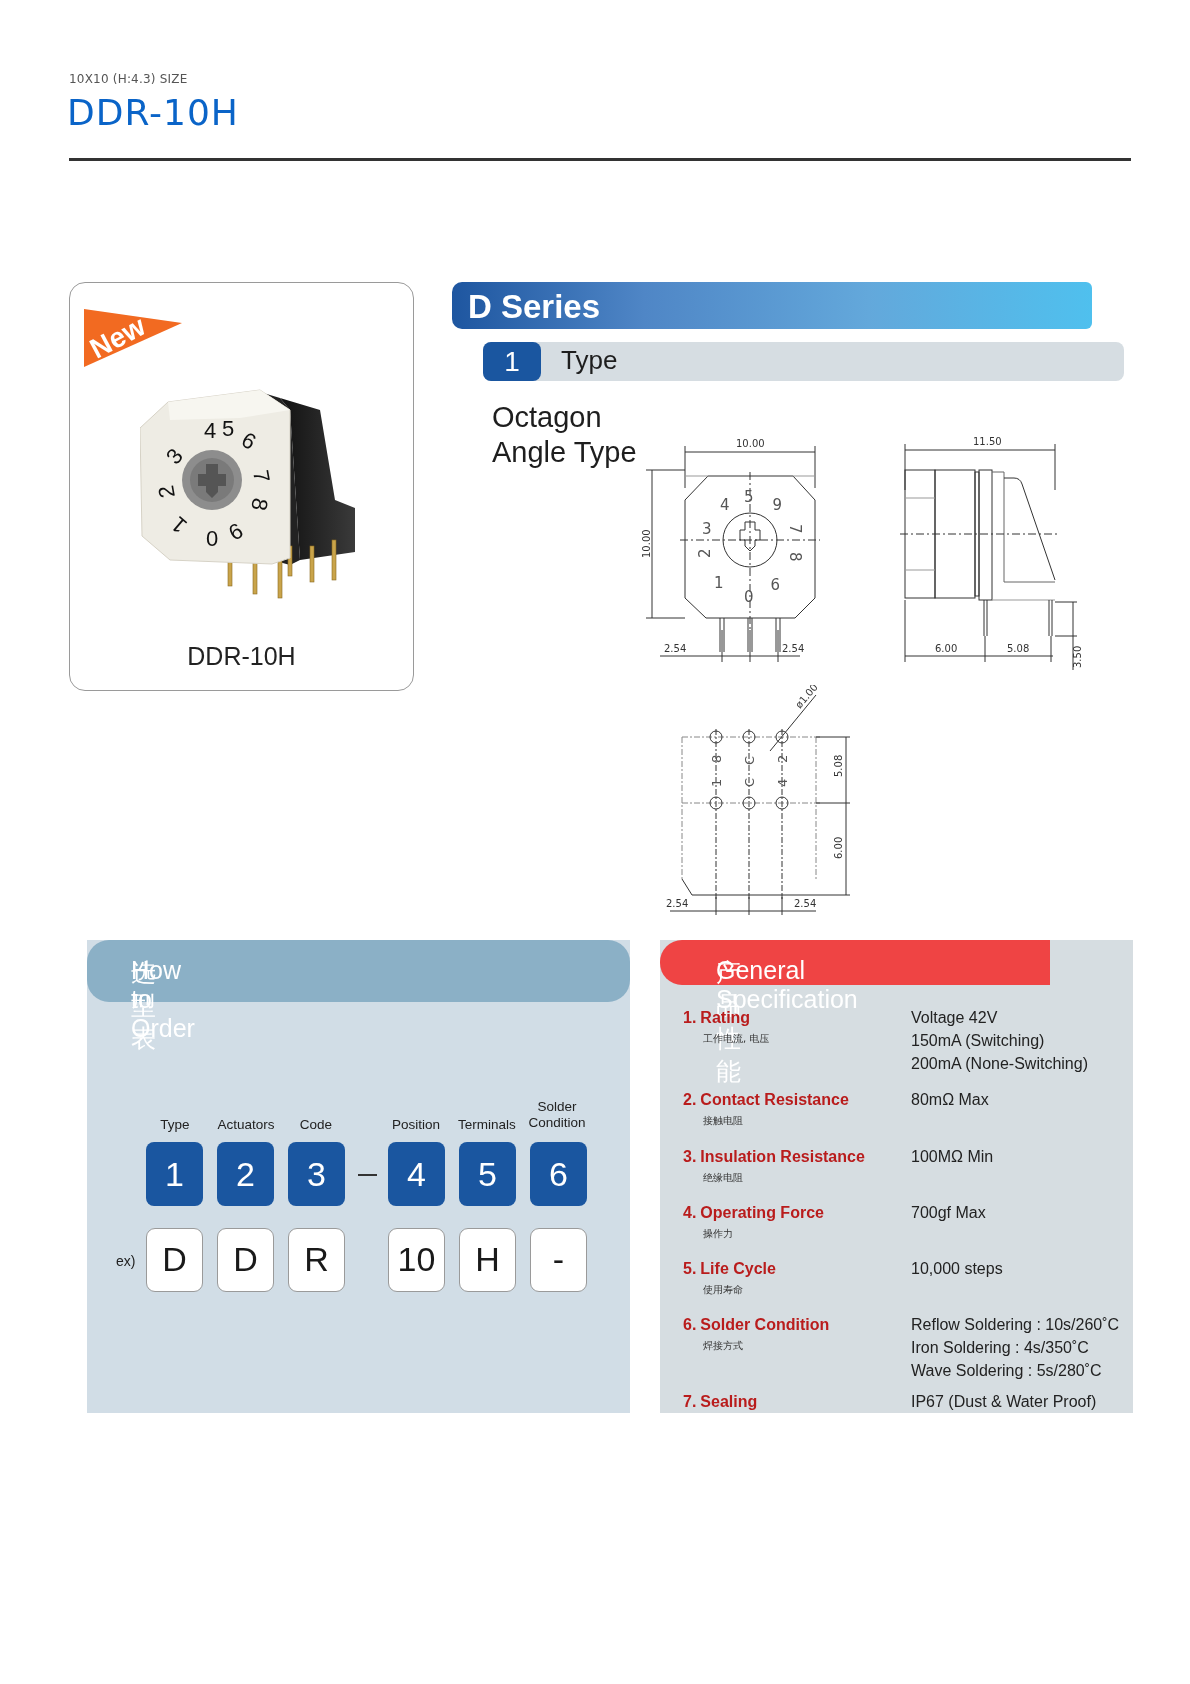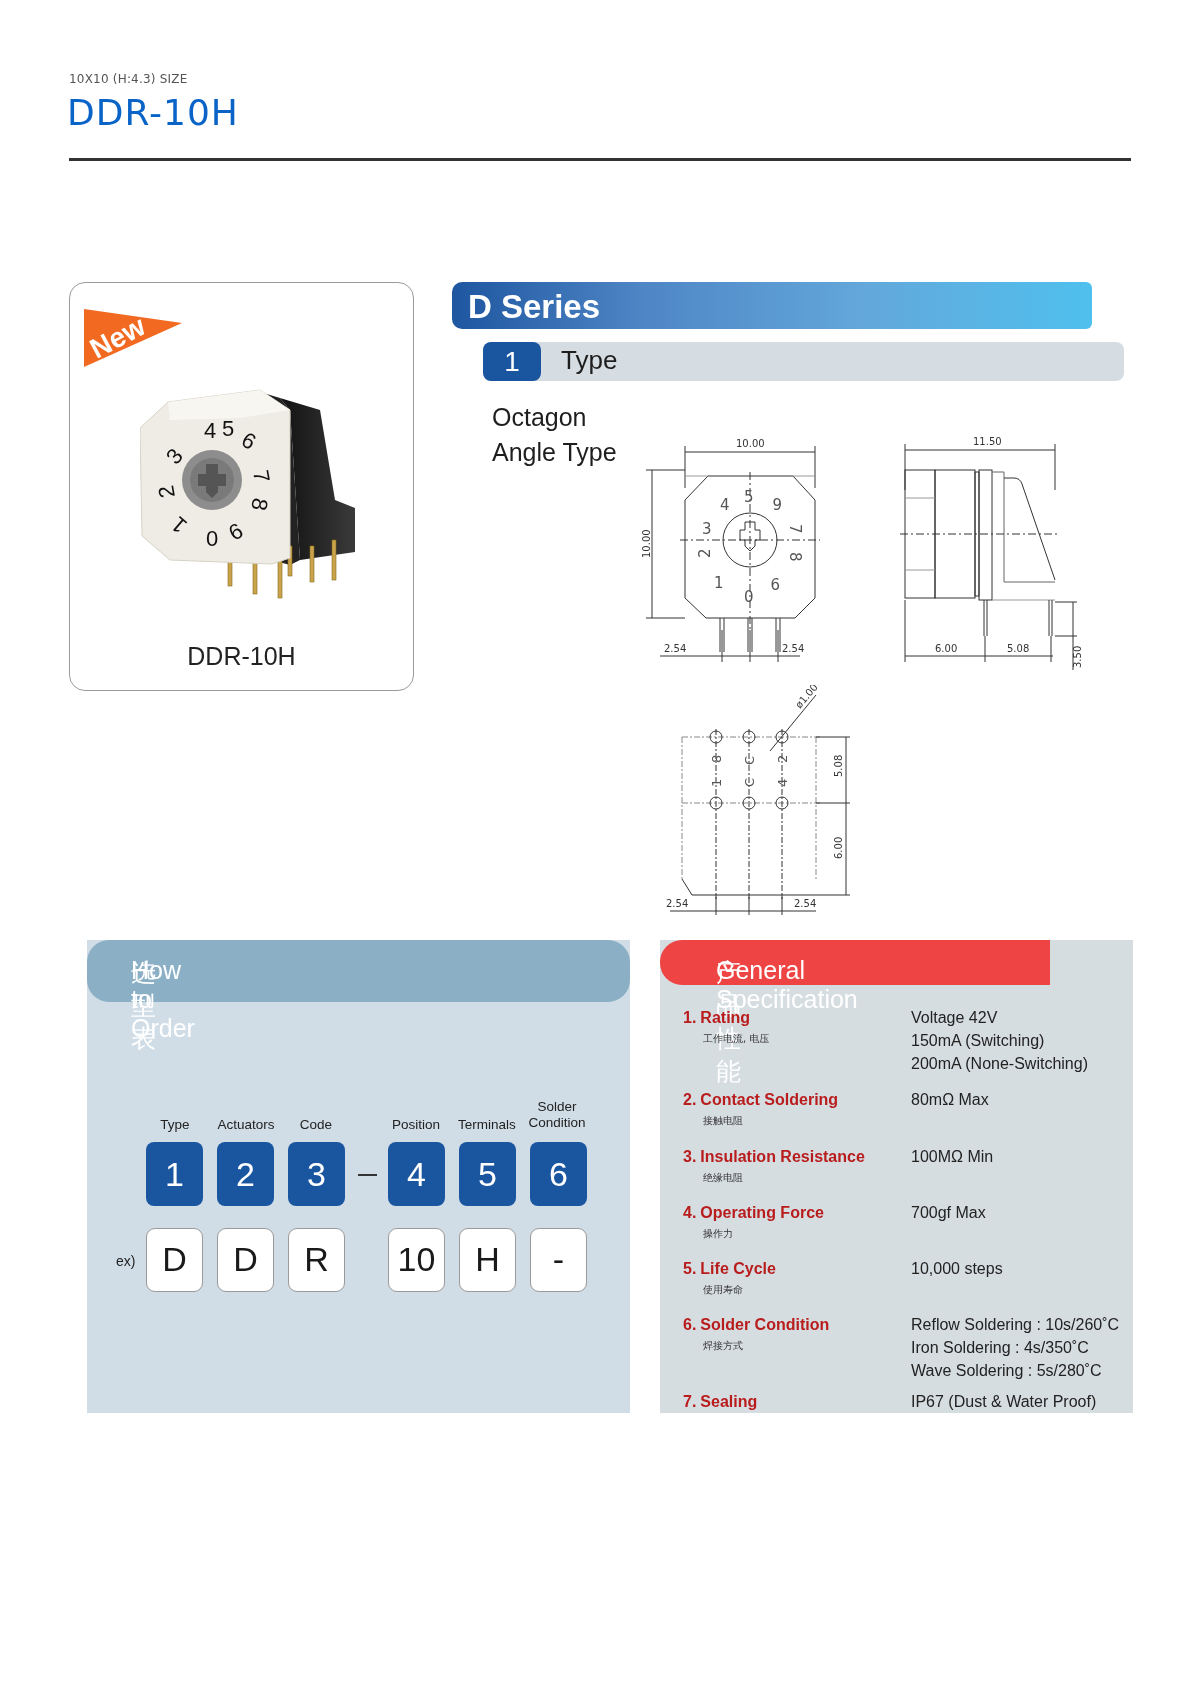--- a/index.html
+++ b/index.html
@@ -19,21 +19,21 @@
 
   
   .series-bar { left:452px; top:282px; width:640px; height:47px; border-radius:10px 6px 6px 10px;
     background:linear-gradient(90deg,#1e56a0 0%,#4f86c6 30%,#63a8db 65%,#4fc0ee 100%); }
   .series-bar span { position:absolute; left:16px; top:6px; font-size:33px; font-weight:bold; color:#fff; }
 
   .type-bar { left:483px; top:342px; width:641px; height:39px; background:#d6dde2; border-radius:8px; }
   .type-num { left:483px; top:342px; width:58px; height:39px; background:#1a56a0; border-radius:8px; color:#fff; font-size:28px; text-align:center; line-height:39px; }
   .type-label { left:561px; top:345px; font-size:26px; color:#1e1e1e; }
 
-  .octagon-label { left:492px; top:400px; font-size:25px; line-height:35px; color:#1e1e1e; }
+  .octagon-label { left:492px; top:400px; font-size:29px; line-height:35px; color:#1e1e1e; }
 
   .drawing text { font-family:"DejaVu Sans", sans-serif; }
 
   
   .order-panel { left:87px; top:940px; width:543px; height:473px; background:#d1dde6; }
   .order-head { left:87px; top:940px; width:543px; height:62px; background:#8bb0c6; border-radius:22px 22px 22px 22px; }
   .order-head span { position:absolute; left:22px; top:8px; font-size:25px; color:#fff; }
   .col-label { font-size:13.5px; color:#222; text-align:center; width:70px; line-height:16px; }
   .num-box { width:57px; height:64px; background:#1a56a0; border-radius:8px; color:#fff; font-size:34px; text-align:center; line-height:64px; }
   .ex-box { width:57px; height:64px; background:#fff; border:1.5px solid #9a9a9a; border-radius:9px; box-sizing:border-box; color:#1a1a1a; font-size:34px; text-align:center; line-height:61px; }
@@ -283,21 +283,21 @@
 
 <div class="abs spec-row" style="top:1006px">
   <div class="k"><b><span class="num">1.</span><span>Rating</span></b><span class="cn">工作电流, 电压</span></div>
   <div class="v">
       <div>Voltage 42V</div>
       <div>150mA (Switching)</div>
       <div>200mA (None-Switching)</div>
     </div>
 </div>
 <div class="abs spec-row" style="top:1088px">
-  <div class="k"><b><span class="num">2.</span><span>Contact Soldering</span></b><span class="cn">接触电阻</span></div>
+  <div class="k"><b><span class="num">2.</span><span>Contact Resistance</span></b><span class="cn">接触电阻</span></div>
   <div class="v">
       <div>80mΩ  Max</div>
     </div>
 </div>
 <div class="abs spec-row" style="top:1145px">
   <div class="k"><b><span class="num">3.</span><span>Insulation Resistance</span></b><span class="cn">绝缘电阻</span></div>
   <div class="v">
       <div>100MΩ  Min</div>
     </div>
 </div>

